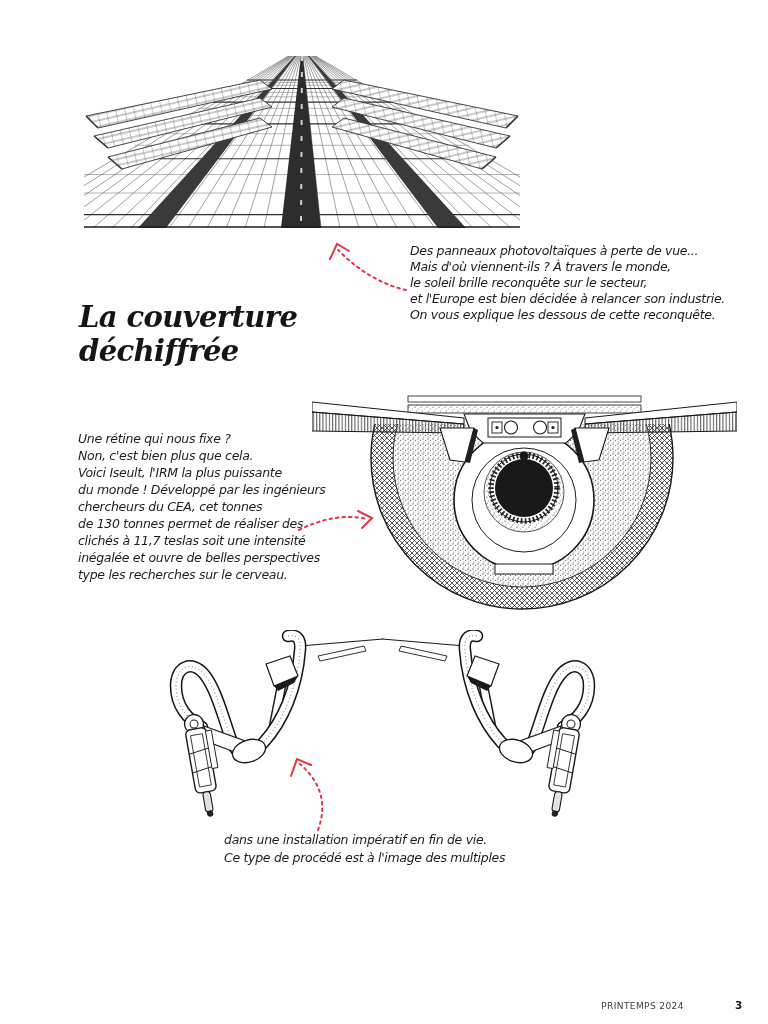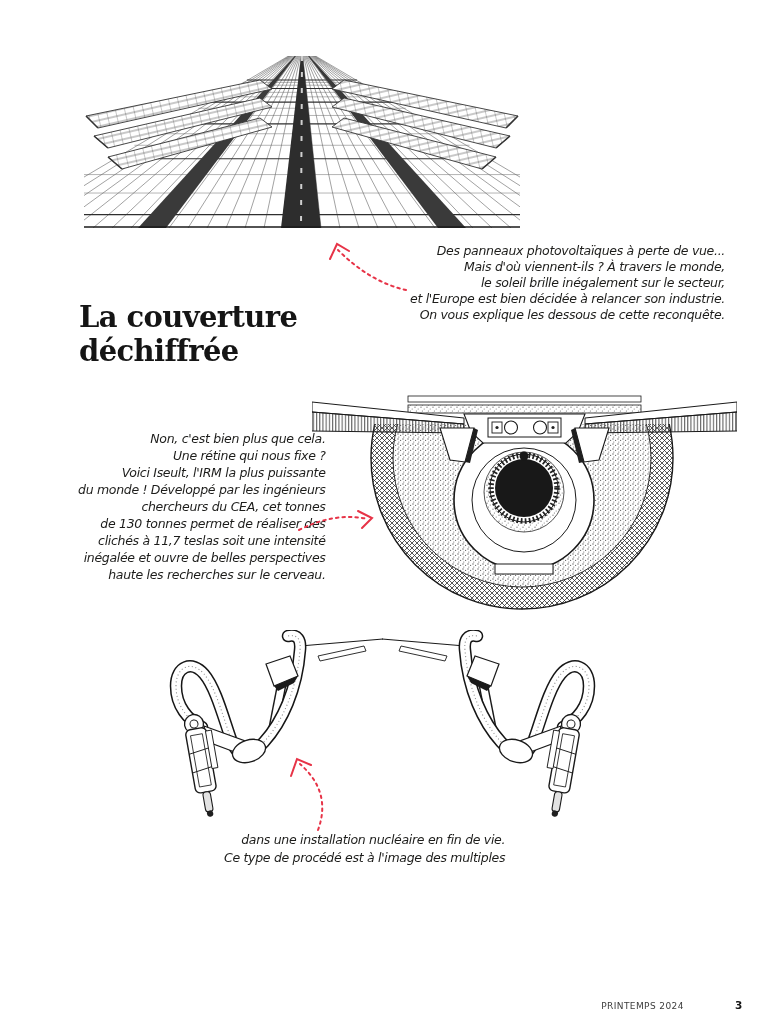--- a/index.html
+++ b/index.html
@@ -4,30 +4,31 @@
 <style>
   html,body{margin:0;padding:0;background:#e9e9e9;}
   .page{
     position:relative; width:768px; height:1024px; margin:0 auto;
     background:#ffffff; overflow:hidden;
     font-family:"DejaVu Sans", sans-serif; color:#1d1d1b;
   }
   .illus{position:absolute;}
   .cap{
     position:absolute; font-style:italic; font-size:12.5px; line-height:16px;
-    letter-spacing:-0.3px; color:#1d1d1b; white-space:nowrap;text-align:right;
+    letter-spacing:-0.3px; color:#1d1d1b; white-space:nowrap;
   }
   #cap-solar{left:410px; top:243px; line-height:16px;}
   #cap-mri{left:78px; top:430px; line-height:17px;}
   #cap-laser{left:224px; top:831px; line-height:17.5px;}
   .title{
     position:absolute; left:79px; top:300px; width:262px;
     font-family:"DejaVu Serif", serif; font-weight:800;
     font-size:29px; line-height:34px; letter-spacing:-0.6px; color:#151515;
     margin:0;
+    font-style:italic;
   }
   .arrow path{fill:none; stroke:var(--arrow-red,#e73347); stroke-width:2; stroke-linecap:round;}
   .arrow .shaft{stroke-dasharray:2.5 4;}
   .footer-issue{
     position:absolute; left:560px; top:1001px; width:165px; text-align:center;
     font-size:9px; letter-spacing:0.4px; color:#3c3c3c;
   }
   .footer-page{
     position:absolute; left:735px; top:999px; font-size:10.5px; font-weight:bold; color:#161616;
   }
@@ -120,37 +121,37 @@
   </svg>
 
   <svg class="illus arrow" style="left:312px;top:232px" width="100" height="62" viewBox="0 0 100 62">
     <path class="shaft" d="M94,58 Q58,50 26,18"></path>
     <path d="M18,27 L25,12 L37,19"></path>
   </svg>
 
   <div id="cap-solar" class="cap">
     <div>Des panneaux photovoltaïques à perte de vue...</div>
     <div>Mais d'où viennent-ils ? À travers le monde,</div>
-    <div>le soleil brille inégalement sur le secteur,</div>
+    <div>le soleil brille reconquête sur le secteur,</div>
     <div>et l'Europe est bien décidée à relancer son industrie.</div>
     <div>On vous explique les dessous de cette reconquête.</div>
   </div>
 
   <h1 class="title">La couverture déchiffrée</h1>
 
   <div id="cap-mri" class="cap">
+    <div>Une rétine qui nous fixe ?</div>
     <div>Non, c'est bien plus que cela.</div>
-    <div>Une rétine qui nous fixe ?</div>
     <div>Voici Iseult, l'IRM la plus puissante</div>
     <div>du monde ! Développé par les ingénieurs</div>
     <div>chercheurs du CEA, cet tonnes</div>
     <div>de 130 tonnes permet de réaliser des</div>
     <div>clichés à 11,7 teslas soit une intensité</div>
     <div>inégalée et ouvre de belles perspectives</div>
-    <div>haute les recherches sur le cerveau.</div>
+    <div>type les recherches sur le cerveau.</div>
   </div>
 
   <svg class="illus arrow" style="left:294px;top:502px" width="88" height="38" viewBox="0 0 88 38">
     <path class="shaft" d="M5,28 Q40,10 74,17"></path>
     <path d="M64,9 L78,16 L68,26"></path>
   </svg>
 
   <svg id="mri" class="illus" style="left:312px;top:388px" width="425" height="222" viewBox="0 0 425 222">
     <defs>
       <pattern id="stip" width="6" height="6" patternUnits="userSpaceOnUse">
@@ -240,20 +241,20 @@
     </g>
     <use href="#left-arm" transform="translate(465,0) scale(-1,1)"></use>
   </svg>
 
   <svg class="illus arrow" style="left:278px;top:752px" width="58" height="80" viewBox="0 0 58 80">
     <path class="shaft" d="M40,78 Q54,40 22,12"></path>
     <path d="M13,24 L19,7 L33,13"></path>
   </svg>
 
   <div id="cap-laser" class="cap">
-    <div>dans une installation nucléaire en fin de vie.</div>
+    <div>dans une installation impératif en fin de vie.</div>
     <div>Ce type de procédé est à l'image des multiples</div>
   </div>
 
   <div class="footer-issue">PRINTEMPS 2024</div>
   <div class="footer-page">3</div>
 
 </div>
 
 </body></html>

